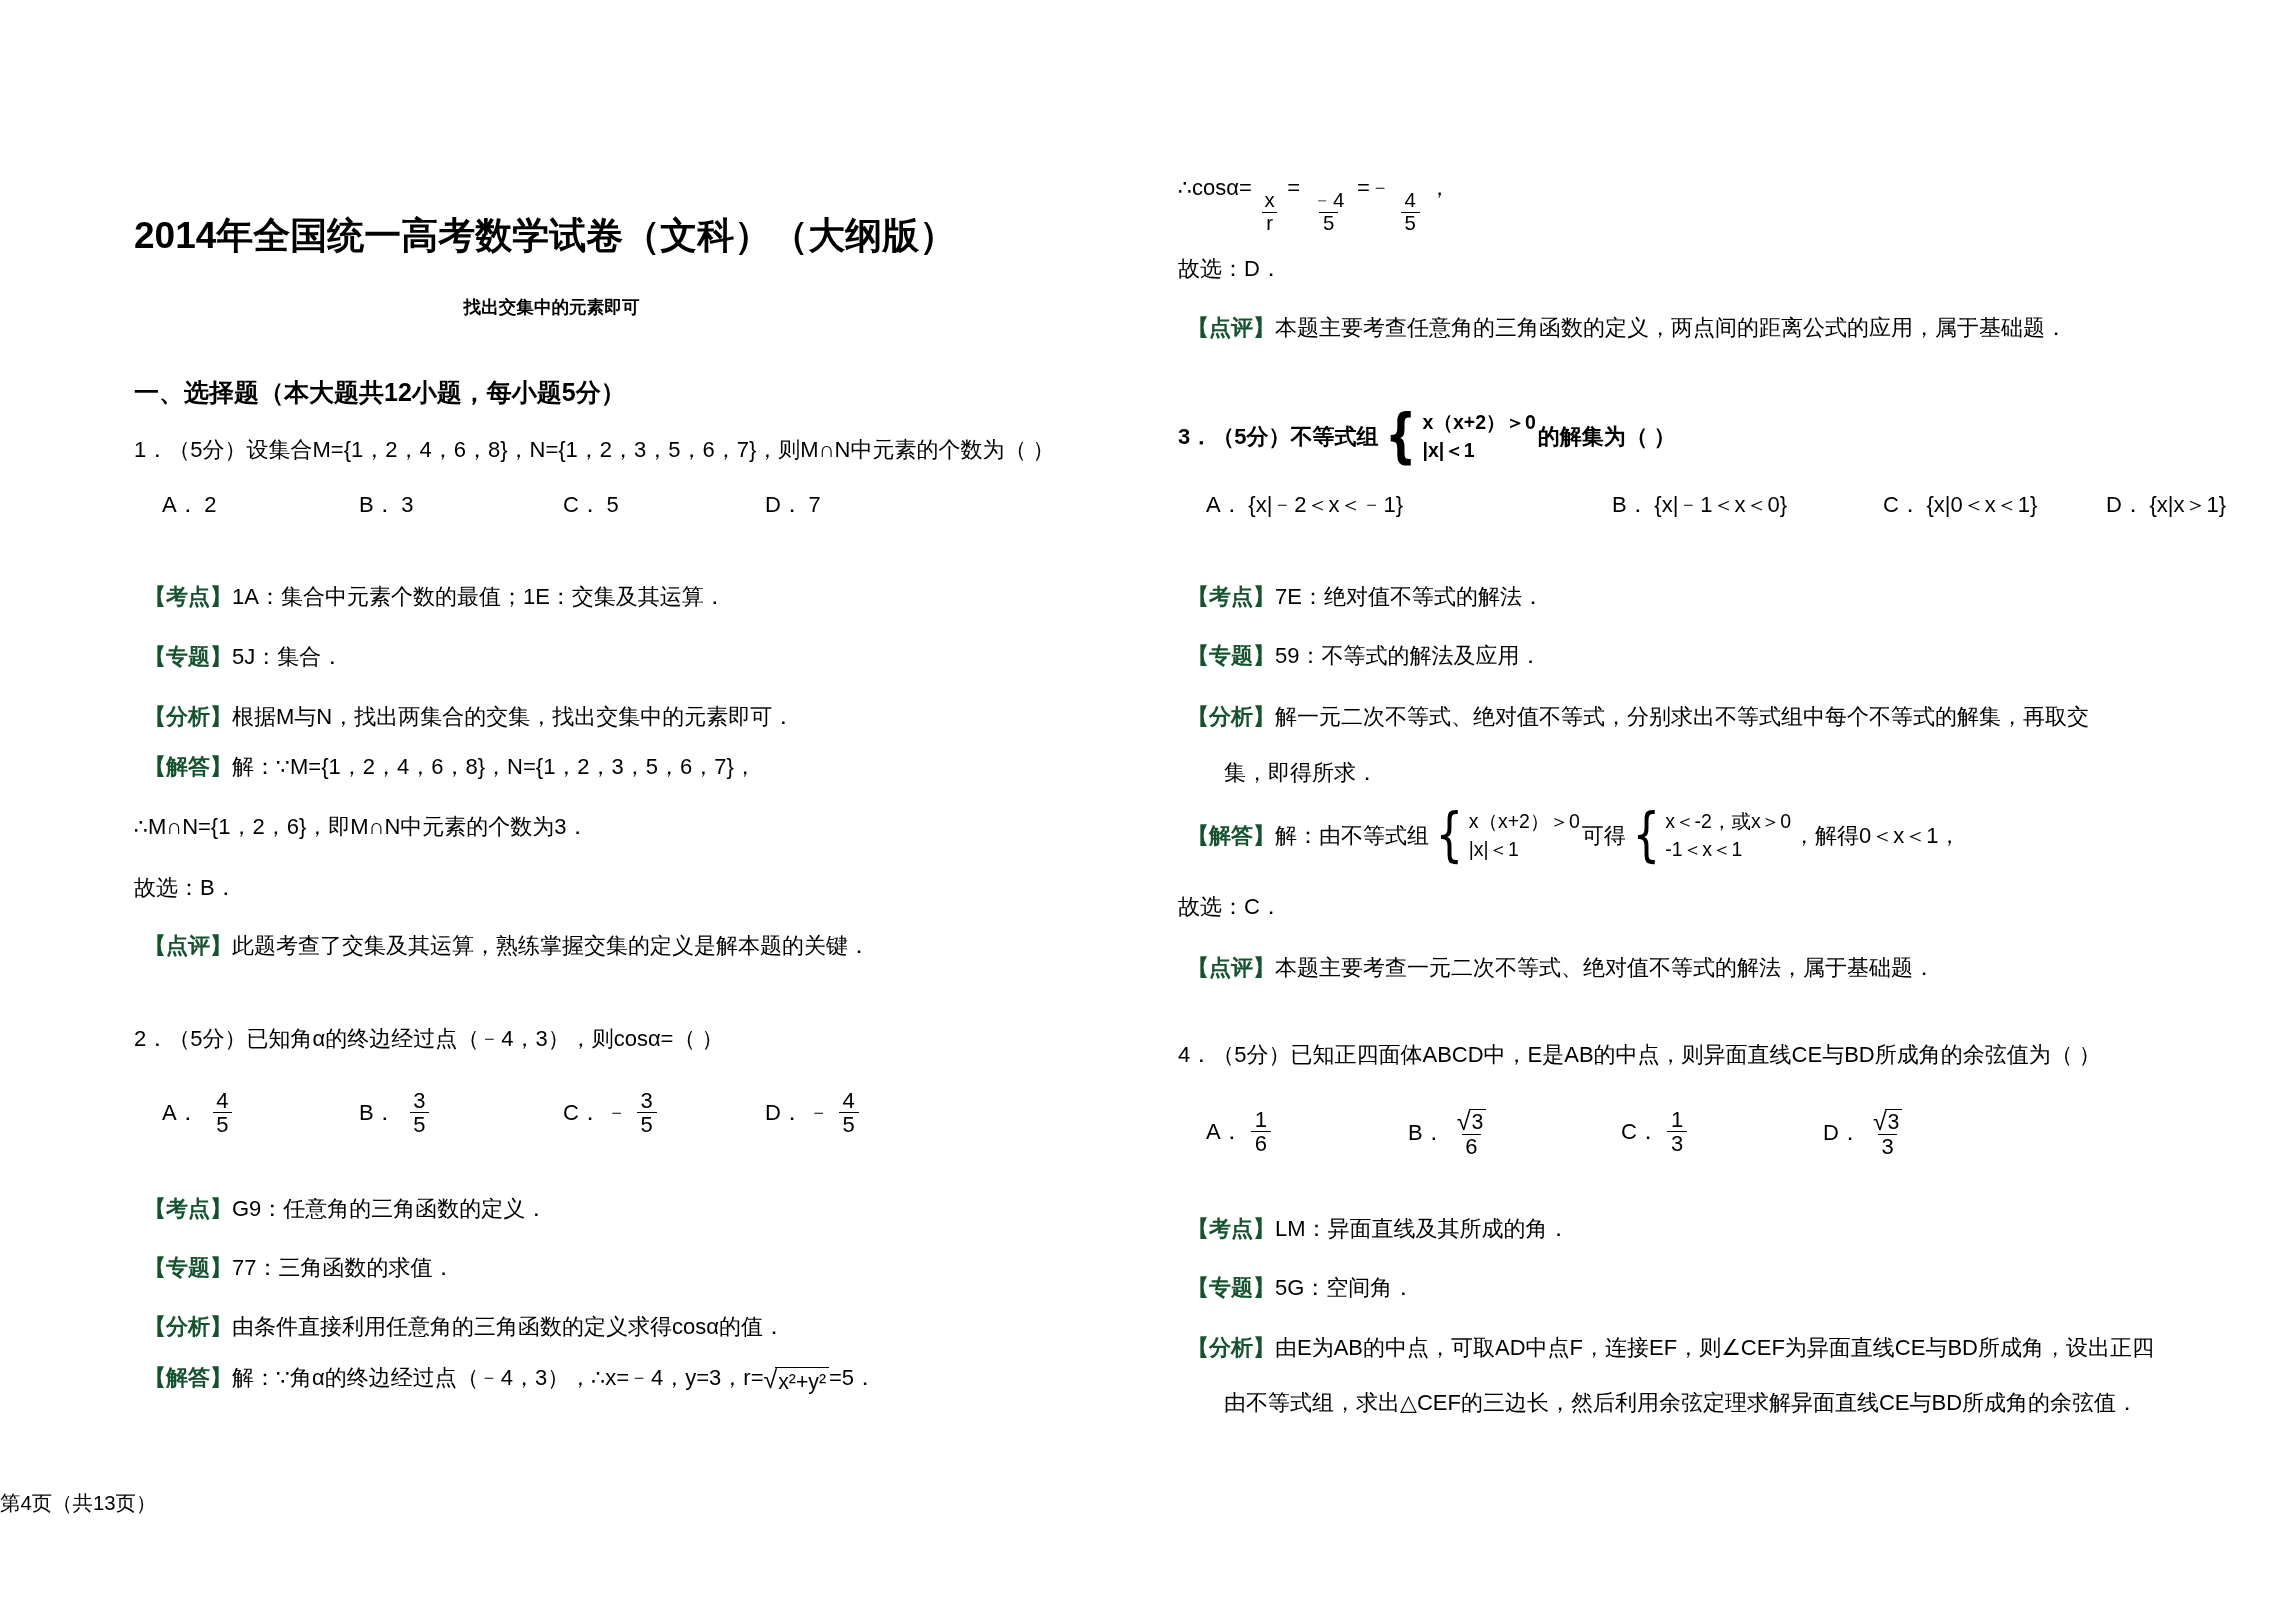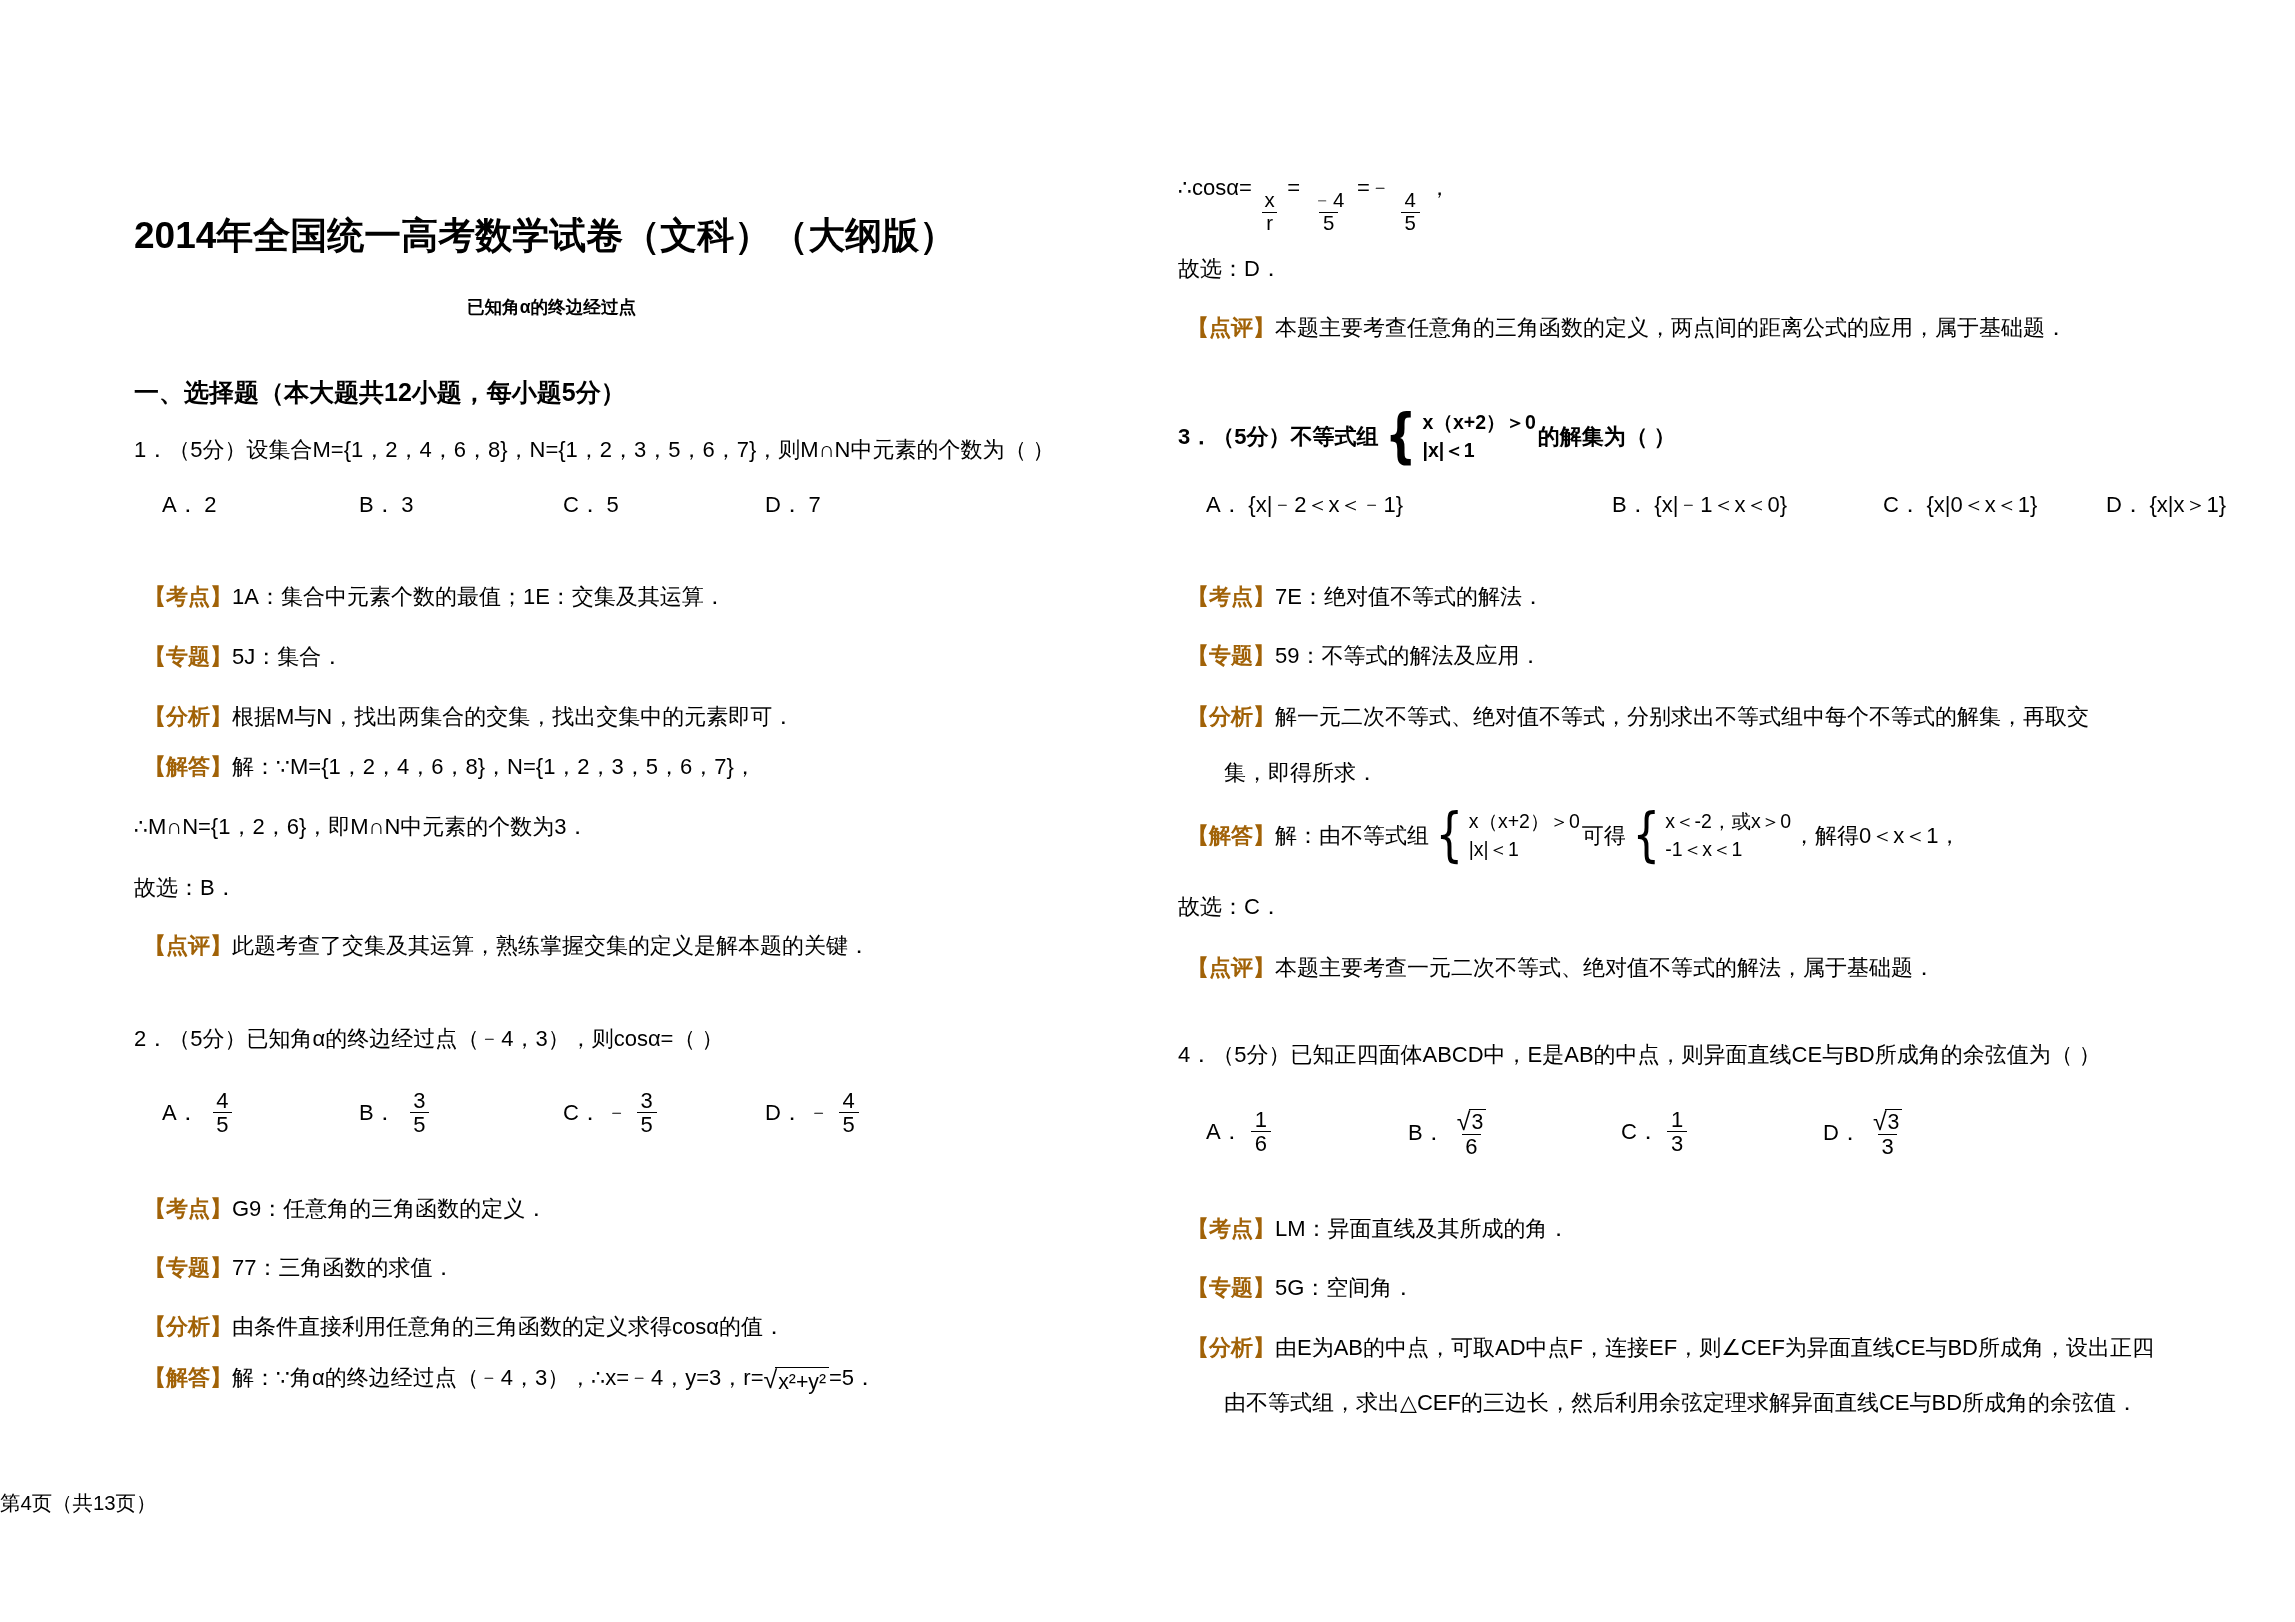--- a/index.html
+++ b/index.html
@@ -21,21 +21,21 @@
     position:absolute;left:134px;top:295px;width:835px;
     text-align:center;font-size:17.6px;font-weight:bold;
   }
   .section-title{
     position:absolute;left:134px;top:376px;
     font-size:25px;font-weight:bold;white-space:nowrap;
   }
 
   
   .row{position:absolute;font-size:22px;line-height:1.25;white-space:nowrap;}
-  .lbl{color:#a16207;font-weight:bold;}
+  .lbl{color:#14532d;font-weight:bold;}
 
   
   .optrow{position:absolute;font-size:22px;white-space:nowrap;}
   .opt{position:absolute;display:inline-flex;align-items:center;gap:5.6px;white-space:nowrap;}
   .opt .tag{font-size:22px;}
 
   
   .frac{
     display:inline-flex;flex-direction:column;align-items:center;
     vertical-align:-0.55em;margin:0 2.8px;line-height:1.05;
@@ -67,21 +67,21 @@
     position:absolute;left:0;top:1489px;width:2296px;text-align:left;
     font-size:20.4px;
   }
 </style>
 </head>
 <body>
 
 <div class="page">
 
   <div class="doc-title">2014年全国统一高考数学试卷（文科）（大纲版）</div>
-  <div class="doc-subtitle">已知角α的终边经过点</div>
+  <div class="doc-subtitle">找出交集中的元素即可</div>
   <div class="section-title">一、选择题（本大题共12小题，每小题5分）</div>
 
   <div class="row" style="left:134px;top:436px;">1．（5分）设集合M={1，2，4，6，8}，N={1，2，3，5，6，7}，则M∩N中元素的个数为（    ）</div>
   <div class="optrow" style="left:134px;top:490px;width:835px;">
     <span class="opt" style="left:28px;">
       <span class="tag">A．</span>
       <span>2</span>
     </span>
     <span class="opt" style="left:225px;">
       <span class="tag">B．</span>

